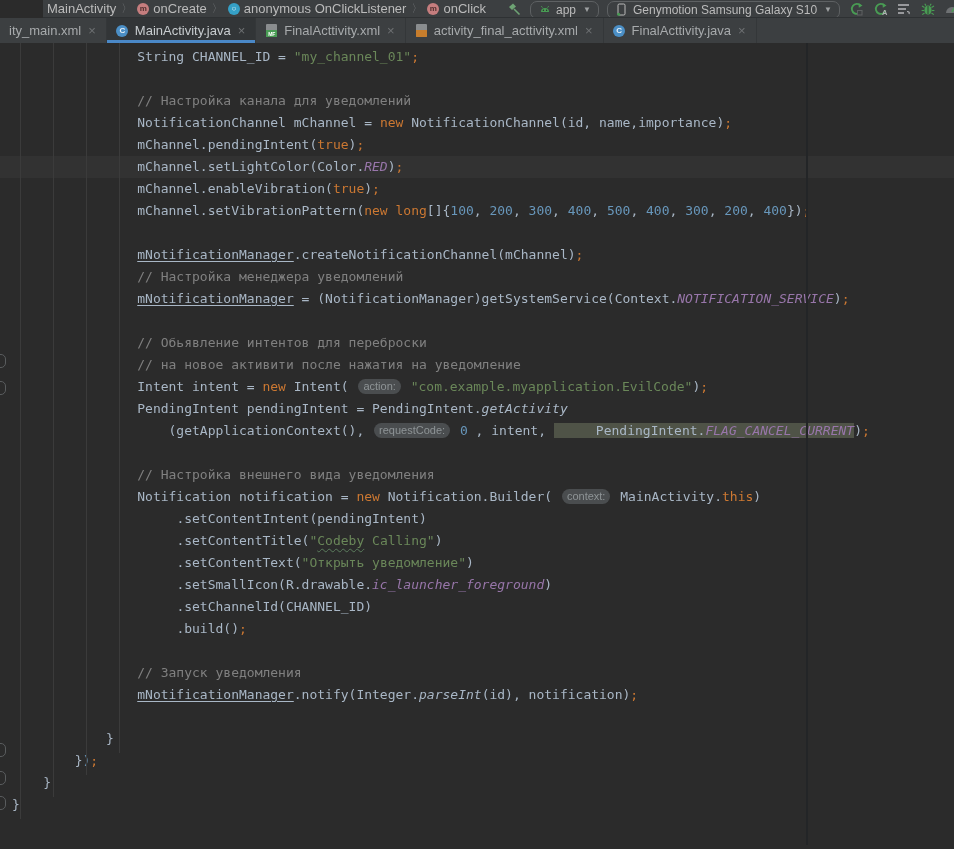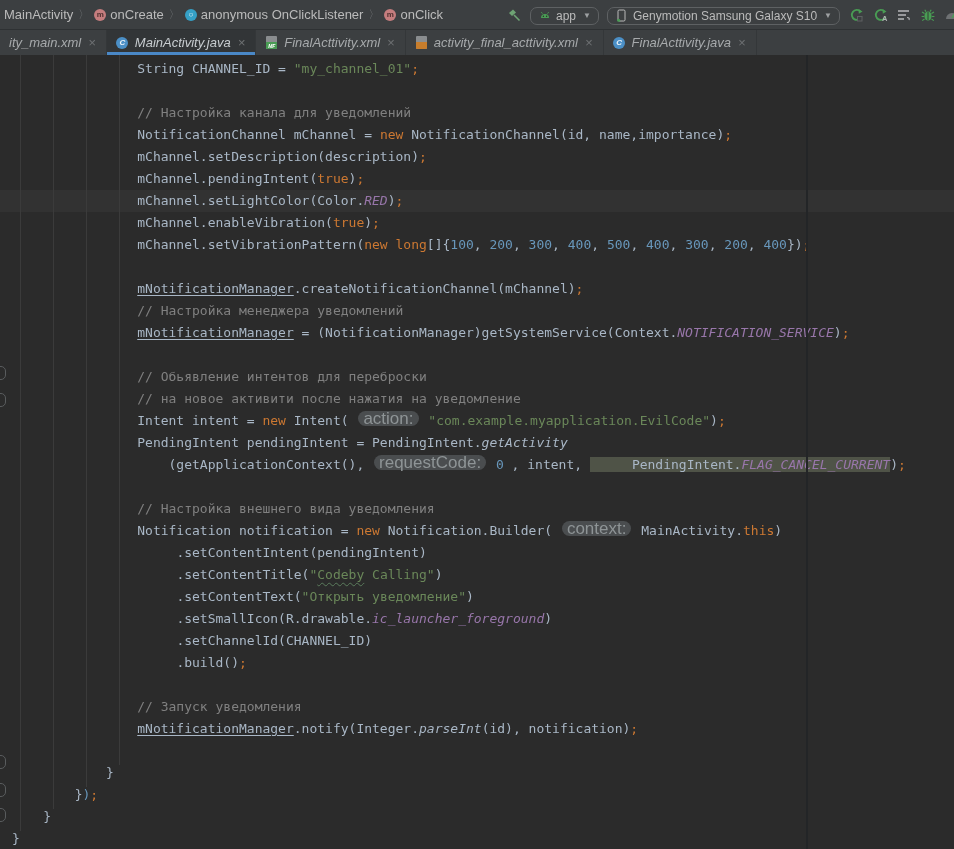--- a/index.html
+++ b/index.html
@@ -9,22 +9,22 @@
   }
   *{box-sizing:border-box;}
   html,body{margin:0;padding:0;}
   body{
     width:954px;height:849px;position:relative;overflow:hidden;
     background:var(--editor-bg);
     font-family:"Liberation Sans", sans-serif;
   }
   
   .toolbar{
-    height:30px;background:var(--bar-bg);display:flex;align-items:center;
-    padding:0 0 0 2px;border-bottom:1px solid #2E3133;overflow:hidden;white-space:nowrap;
+    height:18px;background:var(--bar-bg);display:flex;align-items:center;
+    padding:0 0 0 2px;border-bottom:1px solid #2E3133;overflow:hidden;white-space:nowrap;margin-left:43px;
   }
   .breadcrumbs{display:flex;align-items:center;gap:2px;color:var(--ui-text);font-size:13px;}
   .crumb{display:flex;align-items:center;gap:4px;padding:0 2px;cursor:default;}
   .crumb-sep{color:#6E7173;font-size:11px;padding:0 1px;}
   .mini-circle{width:12px;height:12px;border-radius:50%;display:inline-flex;align-items:center;justify-content:center;
     font-size:8px;font-weight:bold;line-height:1;}
   .ic-method{background:#C57D7E;color:#50302F;}
   .ic-anon{background:#35A0C6;color:#E8F4F8;}
   .toolbar-right{display:flex;align-items:flex-end;margin-left:auto;}
   .tb-btn{display:inline-flex;align-items:center;justify-content:center;width:24px;height:20px;cursor:pointer;}
@@ -34,21 +34,21 @@
     margin:0 4px;cursor:pointer;background:transparent;
   }
   .combo .caret{font-size:8px;color:#9DA0A2;margin-left:2px;}
   
   .tabbar{
     height:25px;background:var(--bar-bg);display:flex;align-items:stretch;
     overflow:hidden;white-space:nowrap;
   }
   .tab{
     display:flex;align-items:center;gap:6px;padding:0 9px;font-size:13px;color:#A7AAAC;
-    border-right:1px solid #343739;position:relative;cursor:pointer;font-style:italic;
+    border-right:1px solid #343739;position:relative;cursor:pointer;
   }
   .tab.selected{background:#323537;color:#C8CDD0;}
   .tab.selected::after{
     content:"";position:absolute;left:0;right:0;bottom:0;height:3px;background:var(--accent);
   }
   .tab .close{color:#6E7173;font-size:13px;line-height:1;padding:0 1px;cursor:pointer;}
   .fico{width:13px;height:13px;display:inline-flex;align-items:center;justify-content:center;flex:none;}
   .ico-class{width:12px;height:12px;border-radius:50%;background:#4B8FC6;color:#EAF2F8;
     font-size:8px;font-weight:bold;display:inline-flex;align-items:center;justify-content:center;}
   .ico-file{width:11px;height:13px;background:#8A8D8F;border-radius:1px;position:relative;overflow:hidden;}
@@ -77,21 +77,21 @@
   .sg.c{color:var(--cmt);}
   .sg.st{color:var(--const);font-style:italic;}
   .sg.i{color:var(--text);font-style:italic;}
   .sg.f{color:var(--text);text-decoration:underline;text-underline-offset:2px;}
   .sg.semi{color:var(--kw);}
   .sg.b{color:var(--num);}
   .sg.hlp{background:var(--hl-bg);color:var(--text);padding-left:42px;}
   .sg.hlst{background:var(--hl-bg);color:var(--const);font-style:italic;}
   .sg.h{
     display:inline-block;background:var(--hint-bg);color:#8E9496;border-radius:8px;
-    padding:0 5px;font-family:"Liberation Sans",sans-serif;font-size:17px;line-height:15px;
+    padding:0 5px;font-family:"Liberation Sans",sans-serif;font-size:11px;line-height:15px;
     vertical-align:1px;margin:0 2px;
   }
 </style>
 </head>
 <body>
 
 <div class="toolbar">
   <div class="breadcrumbs" id="breadcrumbs">
       <span class="crumb">
         <span>MainActivity</span>
@@ -231,21 +231,20 @@
       <span class="close">×</span>
     </div>
   </div>
 
 <div class="editor" id="editor">
   <div class="code" id="code">
       <div class="code-line">                <span class="sg p">String CHANNEL_ID = </span><span class="sg s">"my_channel_01"</span><span class="sg semi">;</span></div>
       <div class="code-line"></div>
       <div class="code-line">                <span class="sg c">// Настройка канала для уведомлений</span></div>
       <div class="code-line">                <span class="sg p">NotificationChannel mChannel = </span><span class="sg k">new</span><span class="sg p"> NotificationChannel(id, name,importance)</span><span class="sg semi">;</span></div>
-      <div class="code-line">                <span class="sg p">mChannel.setDescription(description)</span><span class="sg semi">;</span></div>
       <div class="code-line">                <span class="sg p">mChannel.pendingIntent(</span><span class="sg k">true</span><span class="sg p">)</span><span class="sg semi">;</span></div>
       <div class="code-line caret">                <span class="sg p">mChannel.setLightColor(Color.</span><span class="sg st">RED</span><span class="sg p">)</span><span class="sg semi">;</span></div>
       <div class="code-line">                <span class="sg p">mChannel.enableVibration(</span><span class="sg k">true</span><span class="sg p">)</span><span class="sg semi">;</span></div>
       <div class="code-line">                <span class="sg p">mChannel.setVibrationPattern(</span><span class="sg k">new</span><span class="sg p"> </span><span class="sg k">long</span><span class="sg p">[]{</span><span class="sg n">100</span><span class="sg p">, </span><span class="sg n">200</span><span class="sg p">, </span><span class="sg n">300</span><span class="sg p">, </span><span class="sg n">400</span><span class="sg p">, </span><span class="sg n">500</span><span class="sg p">, </span><span class="sg n">400</span><span class="sg p">, </span><span class="sg n">300</span><span class="sg p">, </span><span class="sg n">200</span><span class="sg p">, </span><span class="sg n">400</span><span class="sg p">})</span><span class="sg semi">;</span></div>
       <div class="code-line"></div>
       <div class="code-line">                <span class="sg f">mNotificationManager</span><span class="sg p">.createNotificationChannel(mChannel)</span><span class="sg semi">;</span></div>
       <div class="code-line">                <span class="sg c">// Настройка менеджера уведомлений</span></div>
       <div class="code-line">                <span class="sg f">mNotificationManager</span><span class="sg p"> = (NotificationManager)getSystemService(Context.</span><span class="sg st">NOTIFICATION_SERVICE</span><span class="sg p">)</span><span class="sg semi">;</span></div>
       <div class="code-line"></div>
       <div class="code-line">                <span class="sg c">// Обьявление интентов для переброски</span></div>

